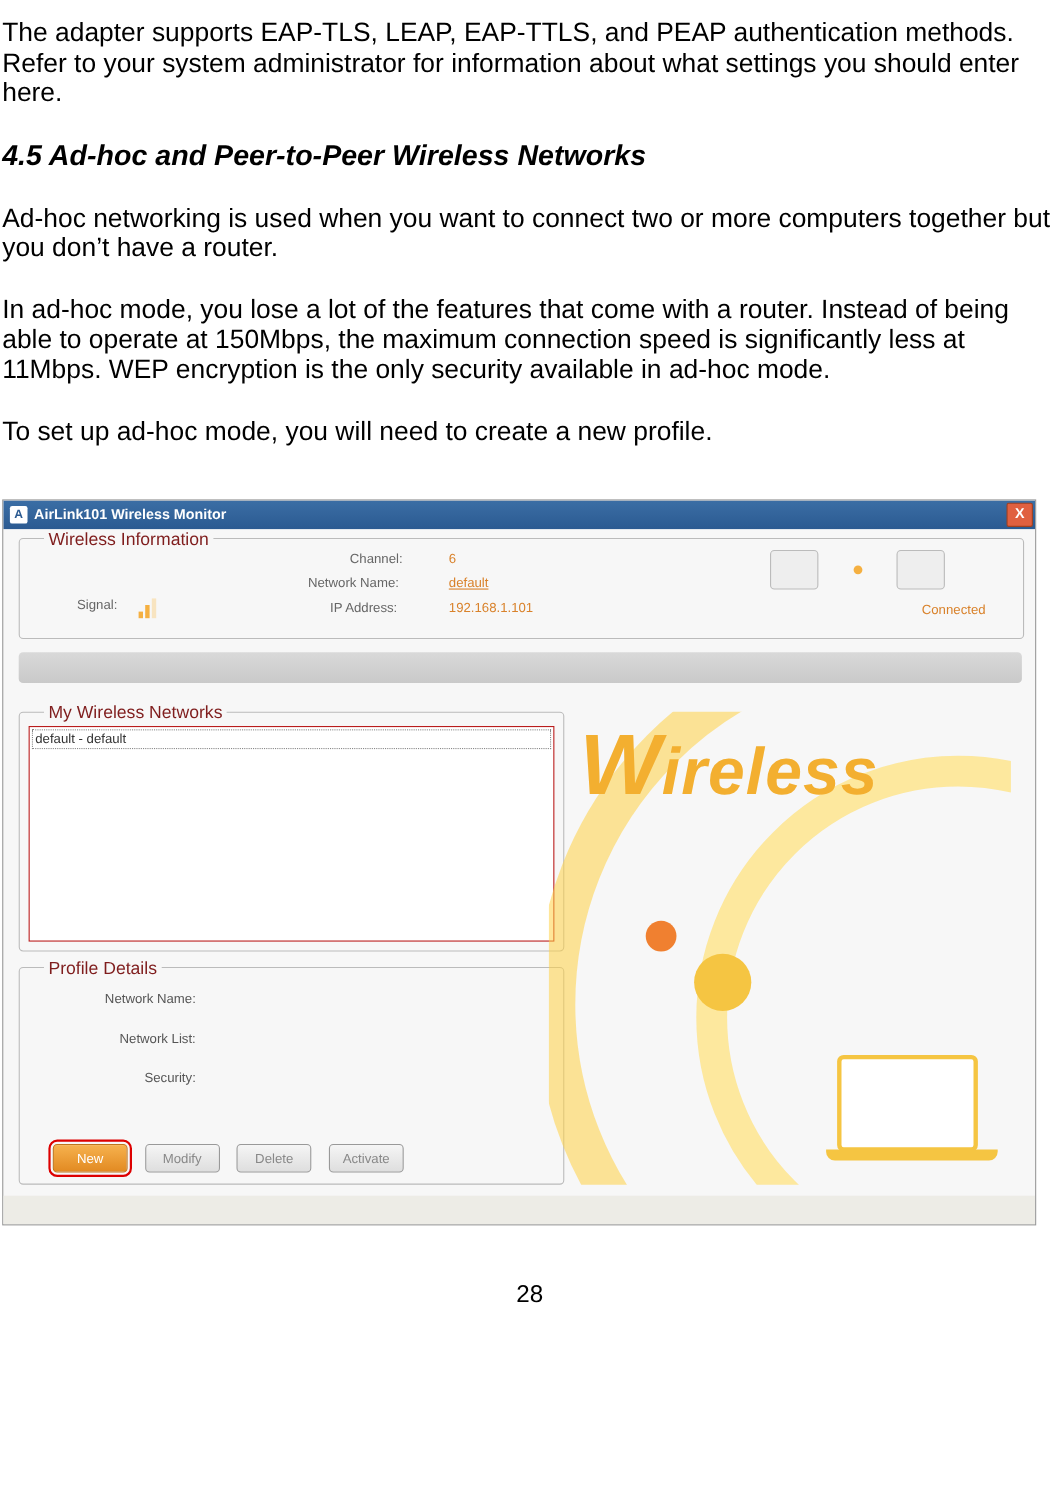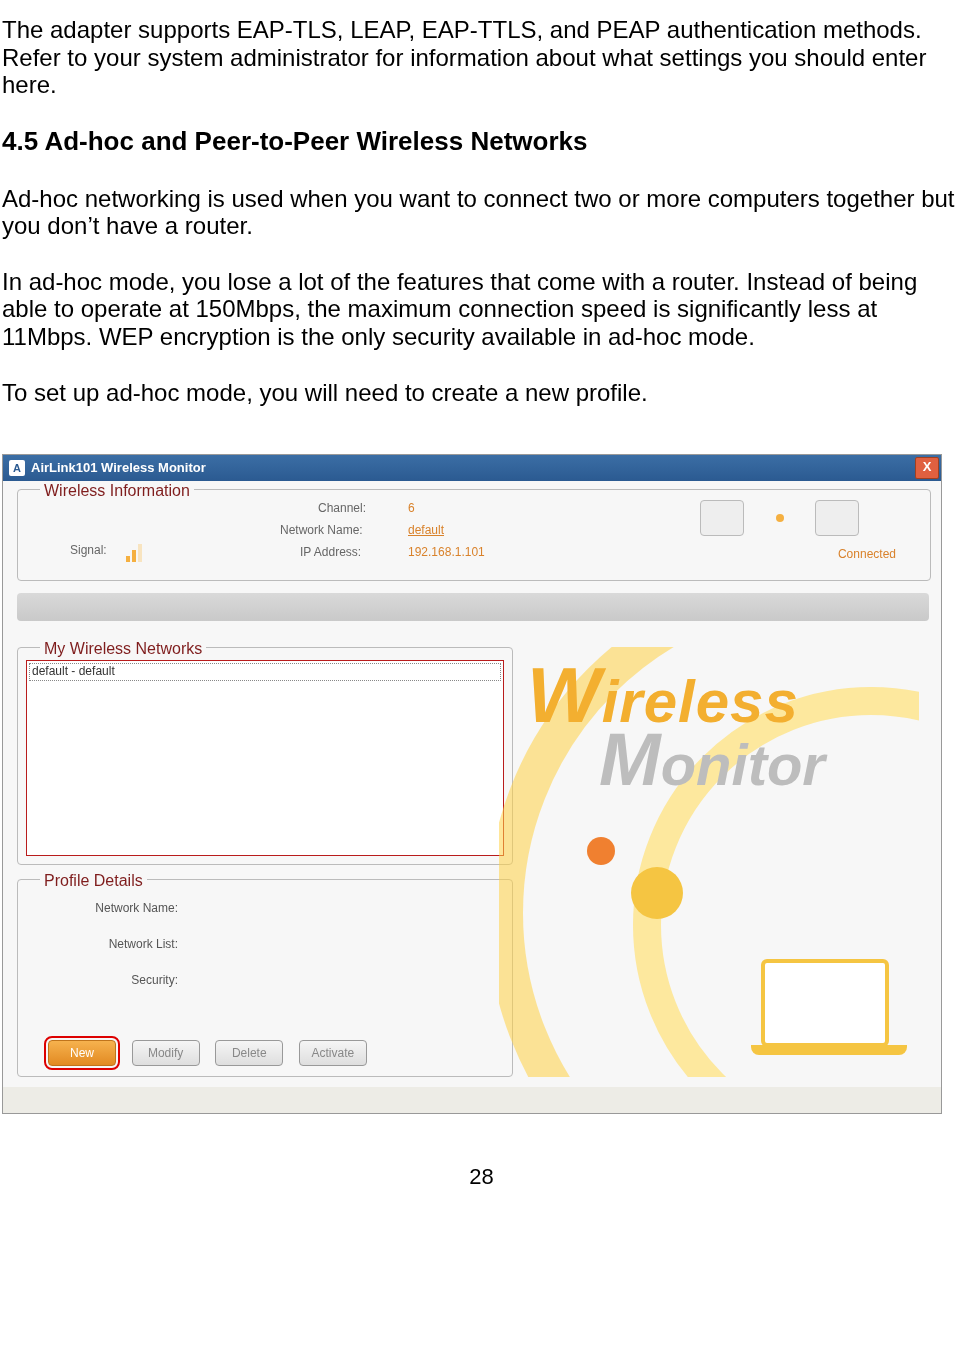--- a/index.html
+++ b/index.html
@@ -7,20 +7,21 @@
     margin: 0;
     padding: 0;
     width: 963px;
     font-size: 24px;
     color: #000;
     line-height: 1.15;
   }
   .doc-text { padding: 16px 2px; }
   .doc-text p { margin: 0 0 28px 0; }
   .section-heading {
+    font-style: italic;
     font-weight: bold;
     font-size: 26px;
     margin: 40px 0 30px 0;
   }
   .page-num { text-align: center; font-size: 22px; margin-top: 50px; }
 
   
   .shot {
     width: 940px;
     height: 660px;
@@ -236,23 +237,20 @@
       <span class="btn">Activate</span>
     </div>
   </div>
 
   <div class="deco">
     <div class="ring r1"></div>
     <div class="ring r2"></div>
     <div class="word w1">
       <span class="cap">W</span><span>ireless</span>
     </div>
-    <div class="word w2">
-      <span class="cap">M</span><span>onitor</span>
-    </div>
     <div class="ball b1"></div>
     <div class="ball b2"></div>
     <div class="lap"></div>
     <div class="lapbase"></div>
   </div>
 
   <div class="bottom-strip"></div>
 </div>
 
 <div class="page-num">28</div>

